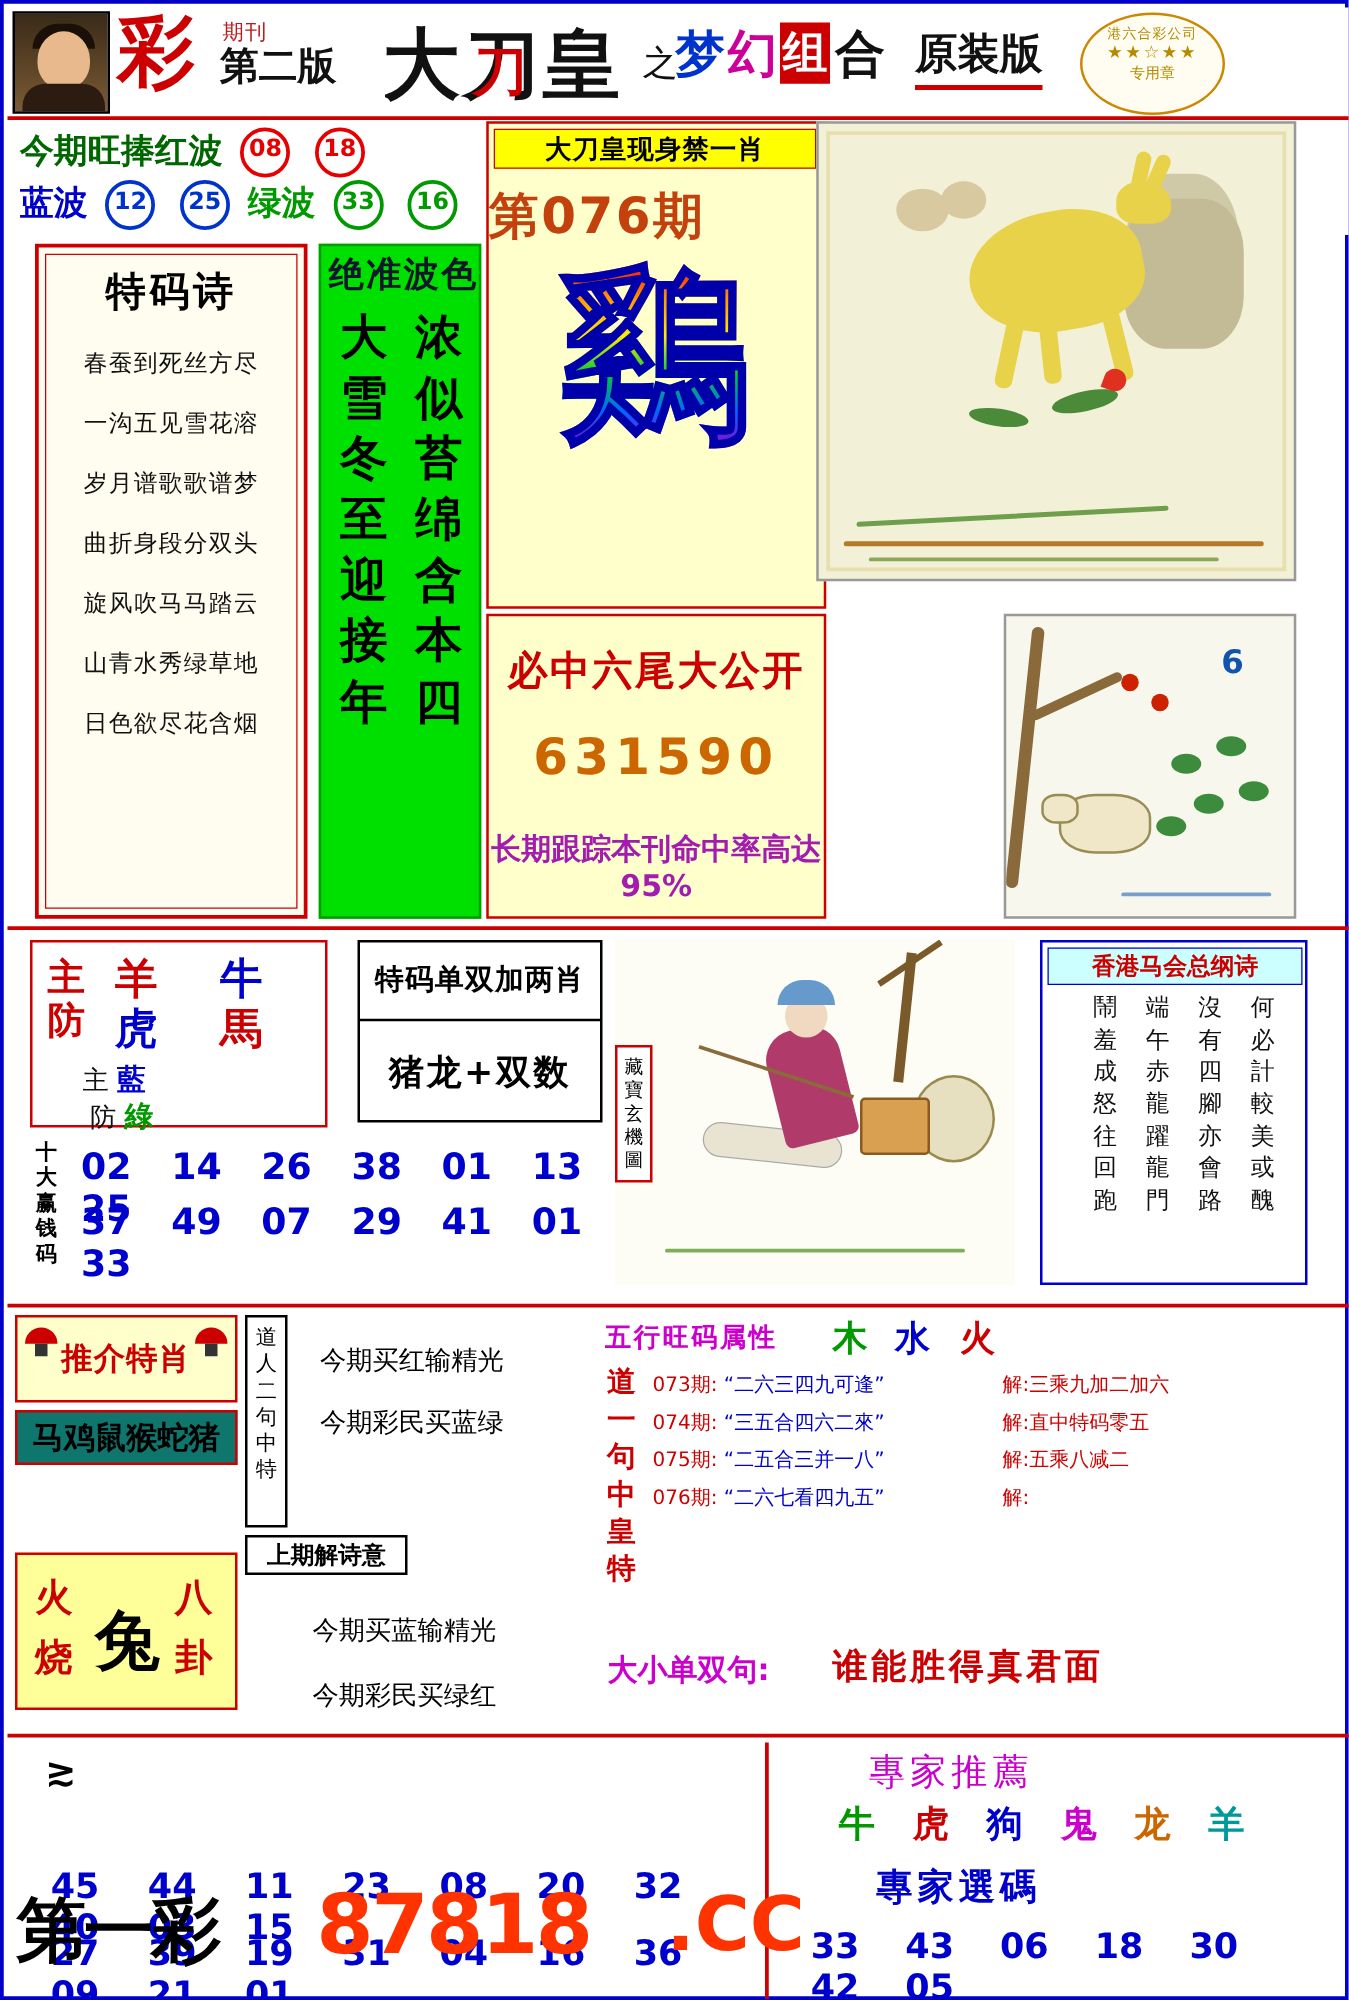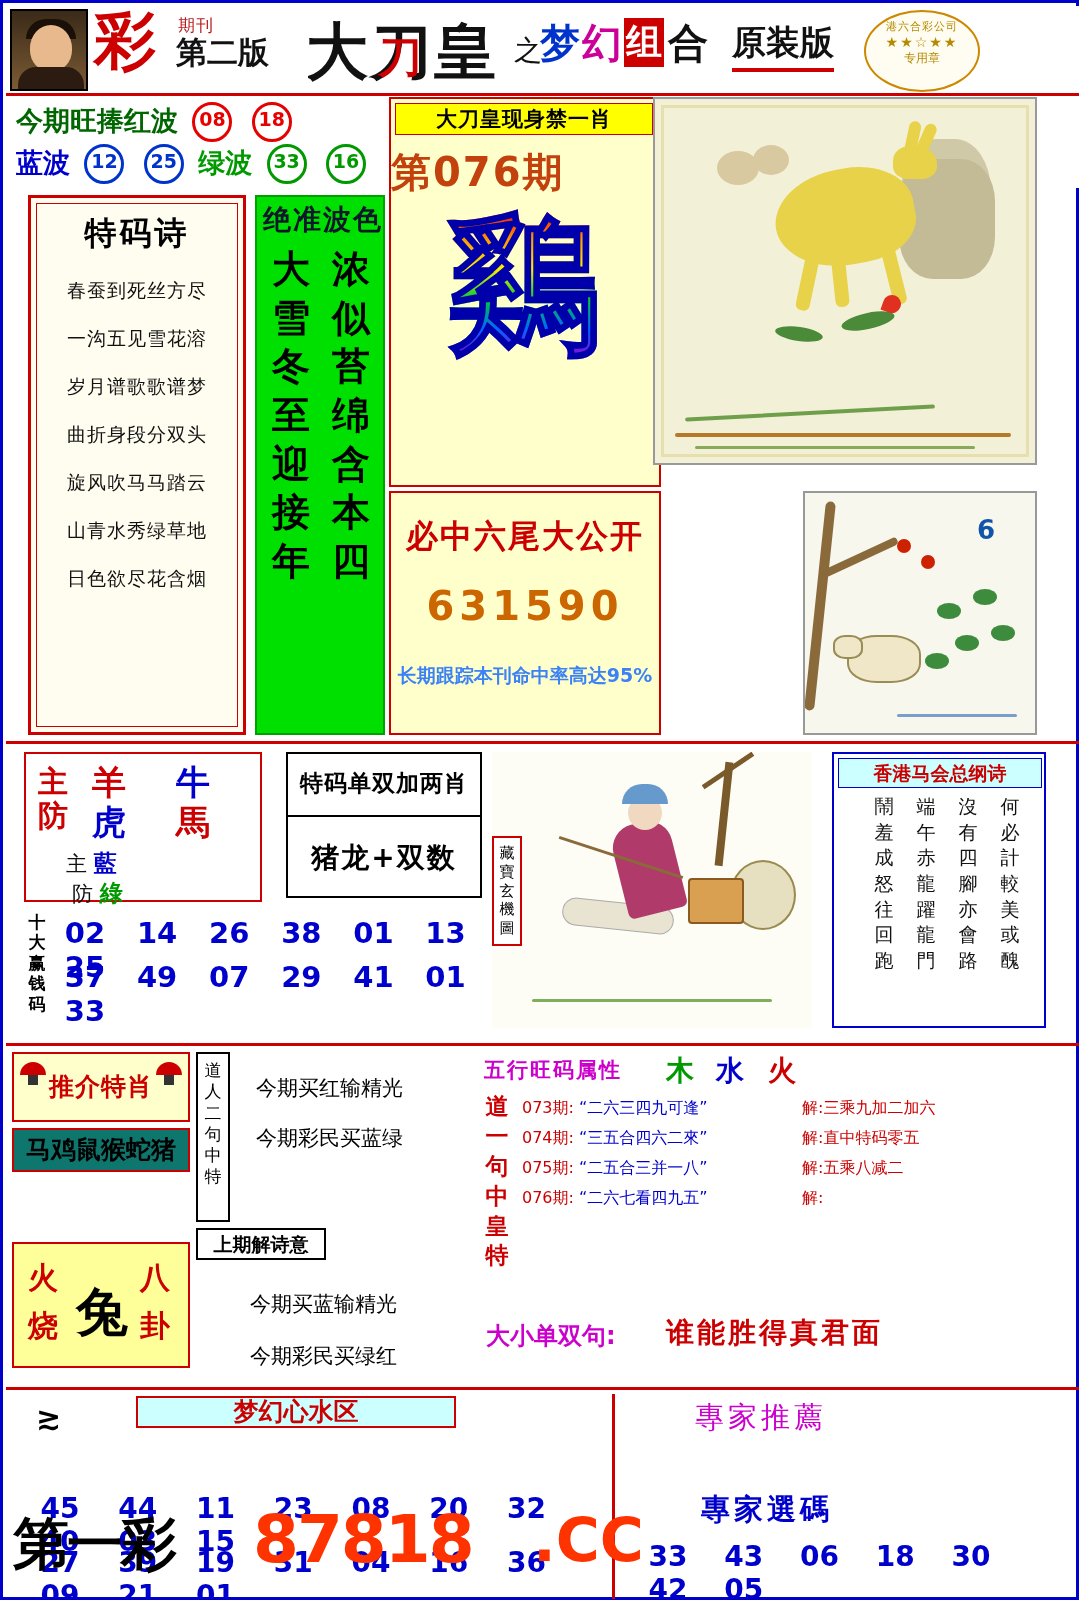--- a/index.html
+++ b/index.html
@@ -203,21 +203,21 @@
   .img1 .ground3{position:absolute;left:40px;bottom:14px;width:280px;height:3px;background:#8aa85a;border-radius:3px;}
 
   
   .sixbox{
     position:absolute;left:386px;top:488px;width:272px;height:244px;
     background:#ffffcc;border:2px solid #cc0000;box-sizing:border-box;
     text-align:center;
   }
   .sixbox .t1{margin-top:22px;font-size:32px;font-weight:bold;color:#cc0000;letter-spacing:2px;}
   .sixbox .t2{margin-top:24px;font-size:40px;font-weight:bold;color:#cc6600;letter-spacing:5px;}
-  .sixbox .t3{margin-top:34px;font-size:19px;font-weight:bold;color:#3b82f6;}
+  .sixbox .t3{margin-top:34px;font-size:24px;font-weight:bold;color:#a21caf;}
 
   
   .img2{
     position:absolute;left:800px;top:488px;width:234px;height:244px;
     background:#f7f7ee;border:2px solid #999;box-sizing:border-box;overflow:hidden;
   }
   .img2 .branch{position:absolute;left:10px;top:8px;width:10px;height:210px;background:#8a6a3a;border-radius:5px;transform:rotate(6deg);}
   .img2 .branch2{position:absolute;left:16px;top:60px;width:80px;height:8px;background:#8a6a3a;border-radius:4px;transform:rotate(-25deg);}
   .img2 .dot{position:absolute;width:14px;height:14px;background:#cc2200;border-radius:50%;}
   .img2 .leaf{position:absolute;width:24px;height:16px;background:#3d8c3d;border-radius:50%;}
@@ -682,21 +682,20 @@
       </div>
 
       <div class="daxiao">大小单双句:</div>
       <div class="daxiao-ans">谁能胜得真君面</div>
     </div>
   </div>
 
   <div class="bottom">
     <div class="mhbox">
       <div class="mh-arrow">≳</div>
-      <div class="mh-title">梦幻心水区</div>
       <div class="mh-row" style="top:98px;">
         <span>45</span>
         <span>44</span>
         <span>11</span>
         <span>23</span>
         <span>08</span>
         <span>20</span>
         <span>32</span>
         <span>40</span>
         <span>03</span>
@@ -711,20 +710,28 @@
         <span>16</span>
         <span>36</span>
         <span>09</span>
         <span>21</span>
         <span>01</span>
       </div>
     </div>
 
     <div class="expert">
       <div class="ex-t1">專家推薦</div>
+      <div class="ex-zodiacs">
+        <span style="color:#009900;">牛</span>
+        <span style="color:#cc0000;">虎</span>
+        <span style="color:#0000cc;">狗</span>
+        <span style="color:#cc00cc;">鬼</span>
+        <span style="color:#cc6600;">龙</span>
+        <span style="color:#009999;">羊</span>
+      </div>
       <div class="ex-t2">專家選碼</div>
       <div class="ex-nums">
         <span>33</span>
         <span>43</span>
         <span>06</span>
         <span>18</span>
         <span>30</span>
         <span>42</span>
         <span>05</span>
       </div>

